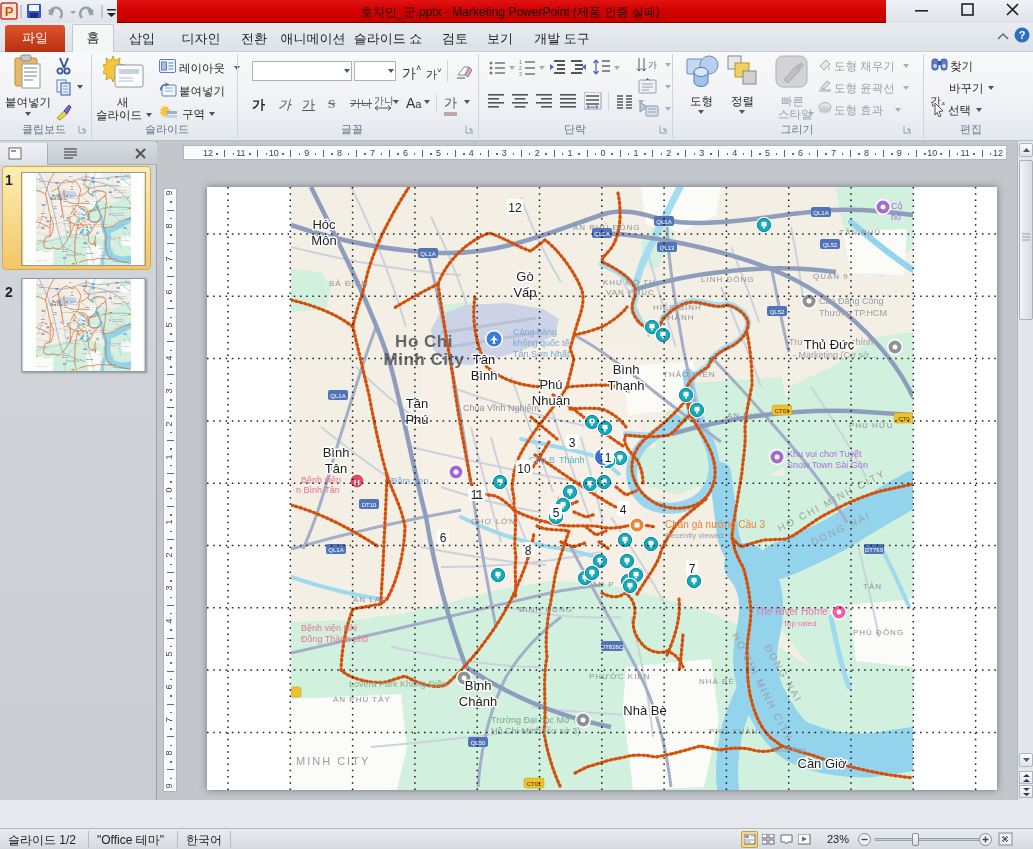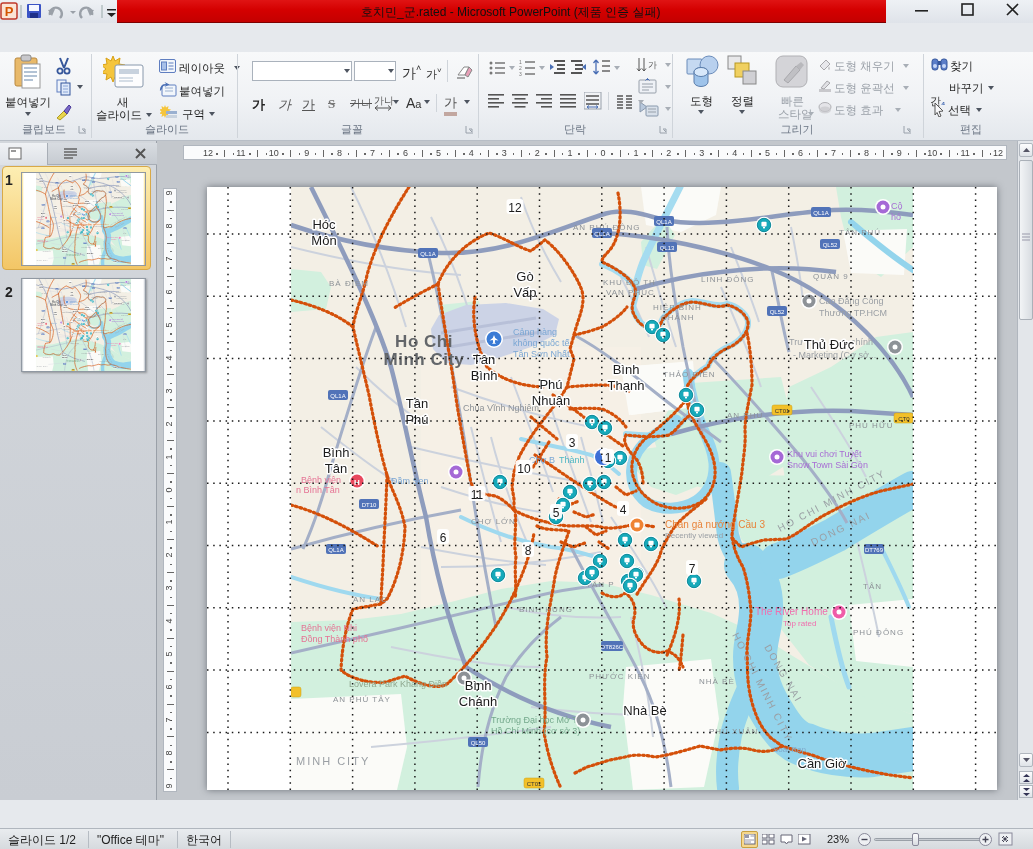--- a/index.html
+++ b/index.html
@@ -584,21 +584,21 @@
               <rect x="-6.0" y="-10" width="12" height="15" rx="3" fill="#fff" opacity="0.95"></rect>
               <text y="2.5" text-anchor="middle" font-size="12" fill="#1c1c1c">7</text>
             </g>
 </g>
 </symbol>
 </defs>
     </svg>
 
 <div id="titlebar">
   <div id="redband"></div>
-  <div id="titletext">호치민_군.rated  -  Microsoft PowerPoint (제품 인증 실패)</div>
+  <div id="titletext">호치민_군.pptx  -  Marketing PowerPoint (제품 인증 실패)</div>
   <svg class="winbtn" style="left:912px;top:0px" width="20" height="20">
         <rect x="3" y="10" width="13" height="1.6" fill="#222"></rect>
       </svg>
   <svg class="winbtn" style="left:958px;top:0px" width="20" height="20">
         <rect x="4" y="4" width="11" height="11" fill="none" stroke="#222" stroke-width="1.6"></rect>
       </svg>
   <svg class="winbtn" style="left:1003px;top:0px" width="20" height="20">
         <path d="M4 4 L15 15 M15 4 L4 15" stroke="#222" stroke-width="1.7"></path>
       </svg>
   <svg style="position:absolute;left:0;top:1px" width="116" height="22">
@@ -612,20 +612,39 @@
     <path d="M48 9 l4 6 l3 -7 z" fill="#9aa0a8"></path>
     <path d="M70 10 l3 3 l3 -3 z" fill="#9aa0a8"></path>
     <path d="M92 14 a6 6 0 1 0-10 3" stroke="#9aa0a8" stroke-width="2.4" fill="none"></path>
     <path d="M94 9 l-4 6 l-3 -7 z" fill="#9aa0a8"></path>
     <rect x="101.5" y="4" width="1" height="13" fill="#9aa"></rect>
     <rect x="107" y="8" width="9" height="1.5" fill="#222"></rect>
     <path d="M107 12 l4.5 4 l4.5 -4 z" fill="#222"></path>
   </svg>
 </div>
 
+<div id="tabrow">
+  <div id="filetab">파일</div>
+  <div id="hometab">홈</div>
+  <div class="tab" style="left:122px;width:40px">삽입</div>
+  <div class="tab" style="left:172px;width:58px">디자인</div>
+  <div class="tab" style="left:234px;width:40px">전환</div>
+  <div class="tab" style="left:278px;width:70px">애니메이션</div>
+  <div class="tab" style="left:352px;width:72px">슬라이드 쇼</div>
+  <div class="tab" style="left:435px;width:40px">검토</div>
+  <div class="tab" style="left:480px;width:40px">보기</div>
+  <div class="tab" style="left:527px;width:70px">개발 도구</div>
+  <svg style="position:absolute;left:995px;top:6px" width="16" height="16">
+        <path d="M3 10 l5 -5 l5 5" fill="none" stroke="#667" stroke-width="1.5"></path>
+      </svg>
+  <svg style="position:absolute;left:1014px;top:4px" width="17" height="17">
+        <circle cx="8" cy="8" r="7.5" fill="#2e6fc0"></circle>
+        <text x="8" y="12" font-size="11" font-weight="bold" fill="#fff" text-anchor="middle">?</text>
+      </svg>
+</div>
 
 <div id="ribbon">
 <svg style="position:absolute;left:12px;top:2px" width="34" height="40">
 <rect x="3" y="4" width="22" height="28" rx="2" fill="#e8b96a" stroke="#b98940"></rect>
 <rect x="9" y="1" width="10" height="6" rx="2" fill="#c8c8cc" stroke="#888"></rect>
 <rect x="10" y="10" width="18" height="24" fill="#fff" stroke="#999"></rect>
 <path d="M12 14 h13 M12 18 h13 M12 22 h13 M12 26 h9" stroke="#9ab0c8" stroke-width="1.5"></path>
 </svg>
 <div class="btxt" style="left:5px;top:43px;font-size:11.5px">붙여넣기</div>
 <div style="position:absolute;left:25px;top:60px;width:0;height:0;border-left:3px solid transparent;border-right:3px solid transparent;border-top:4px solid #4e5560"></div>

